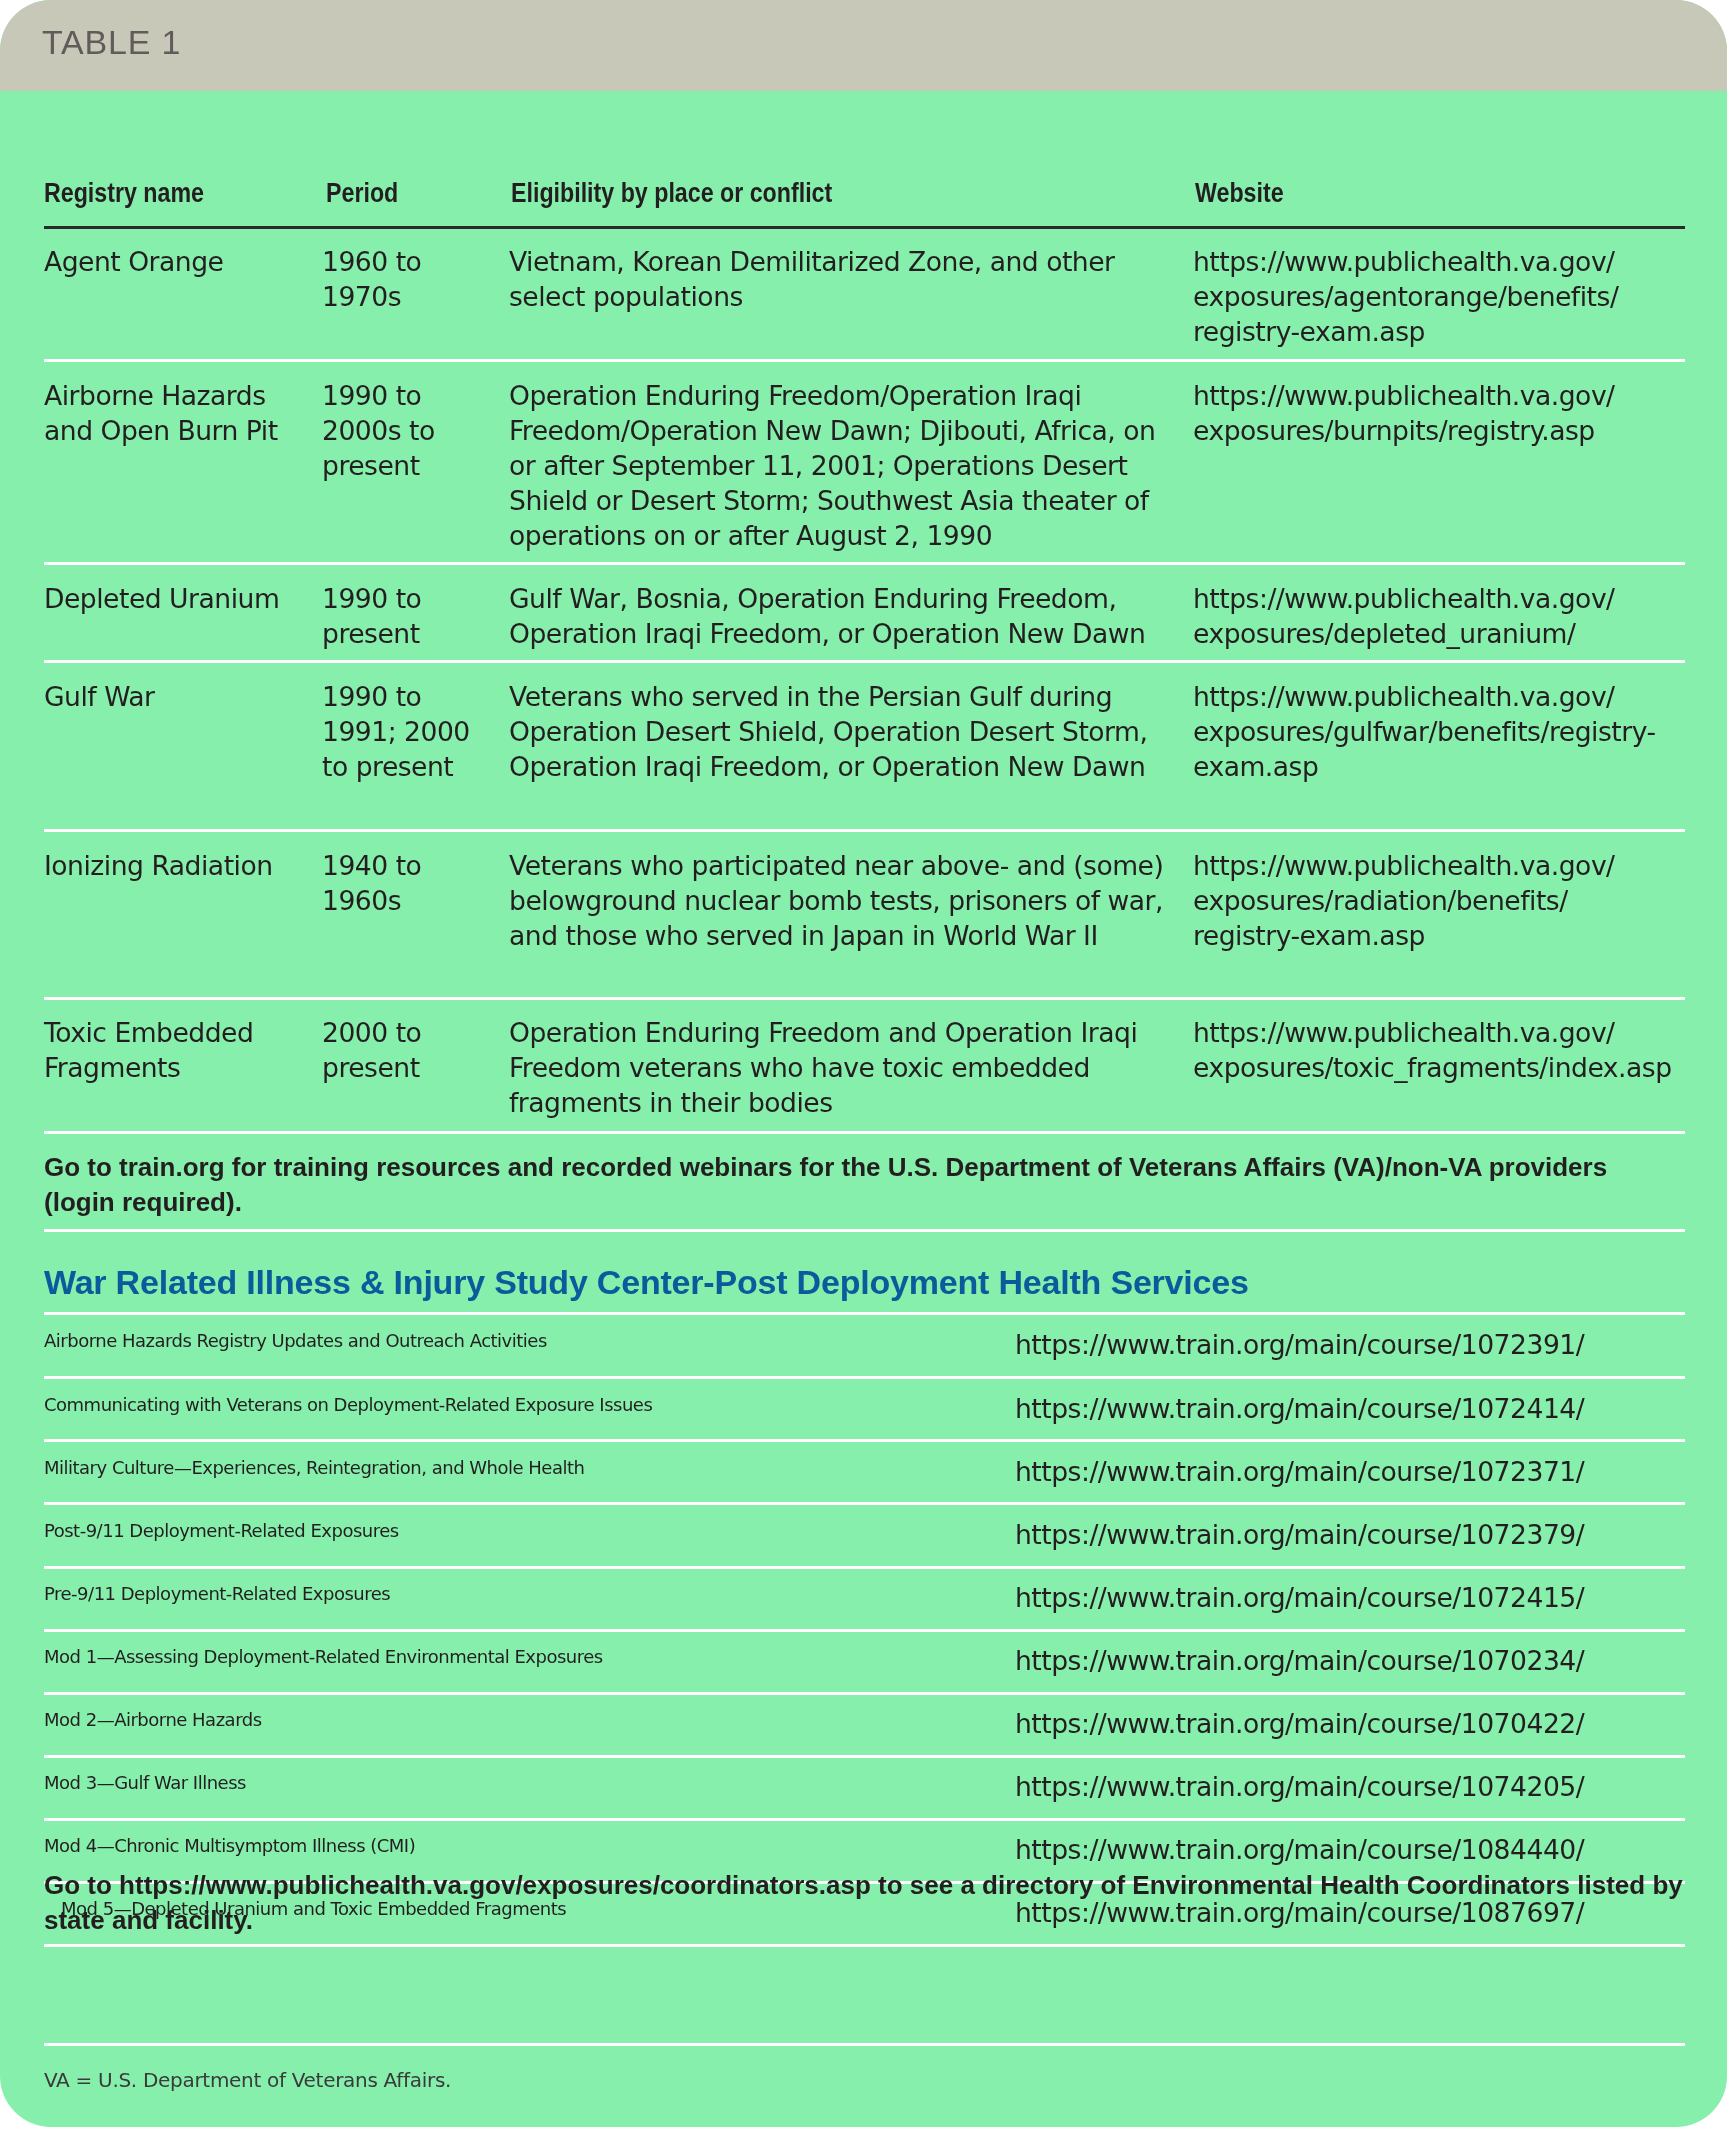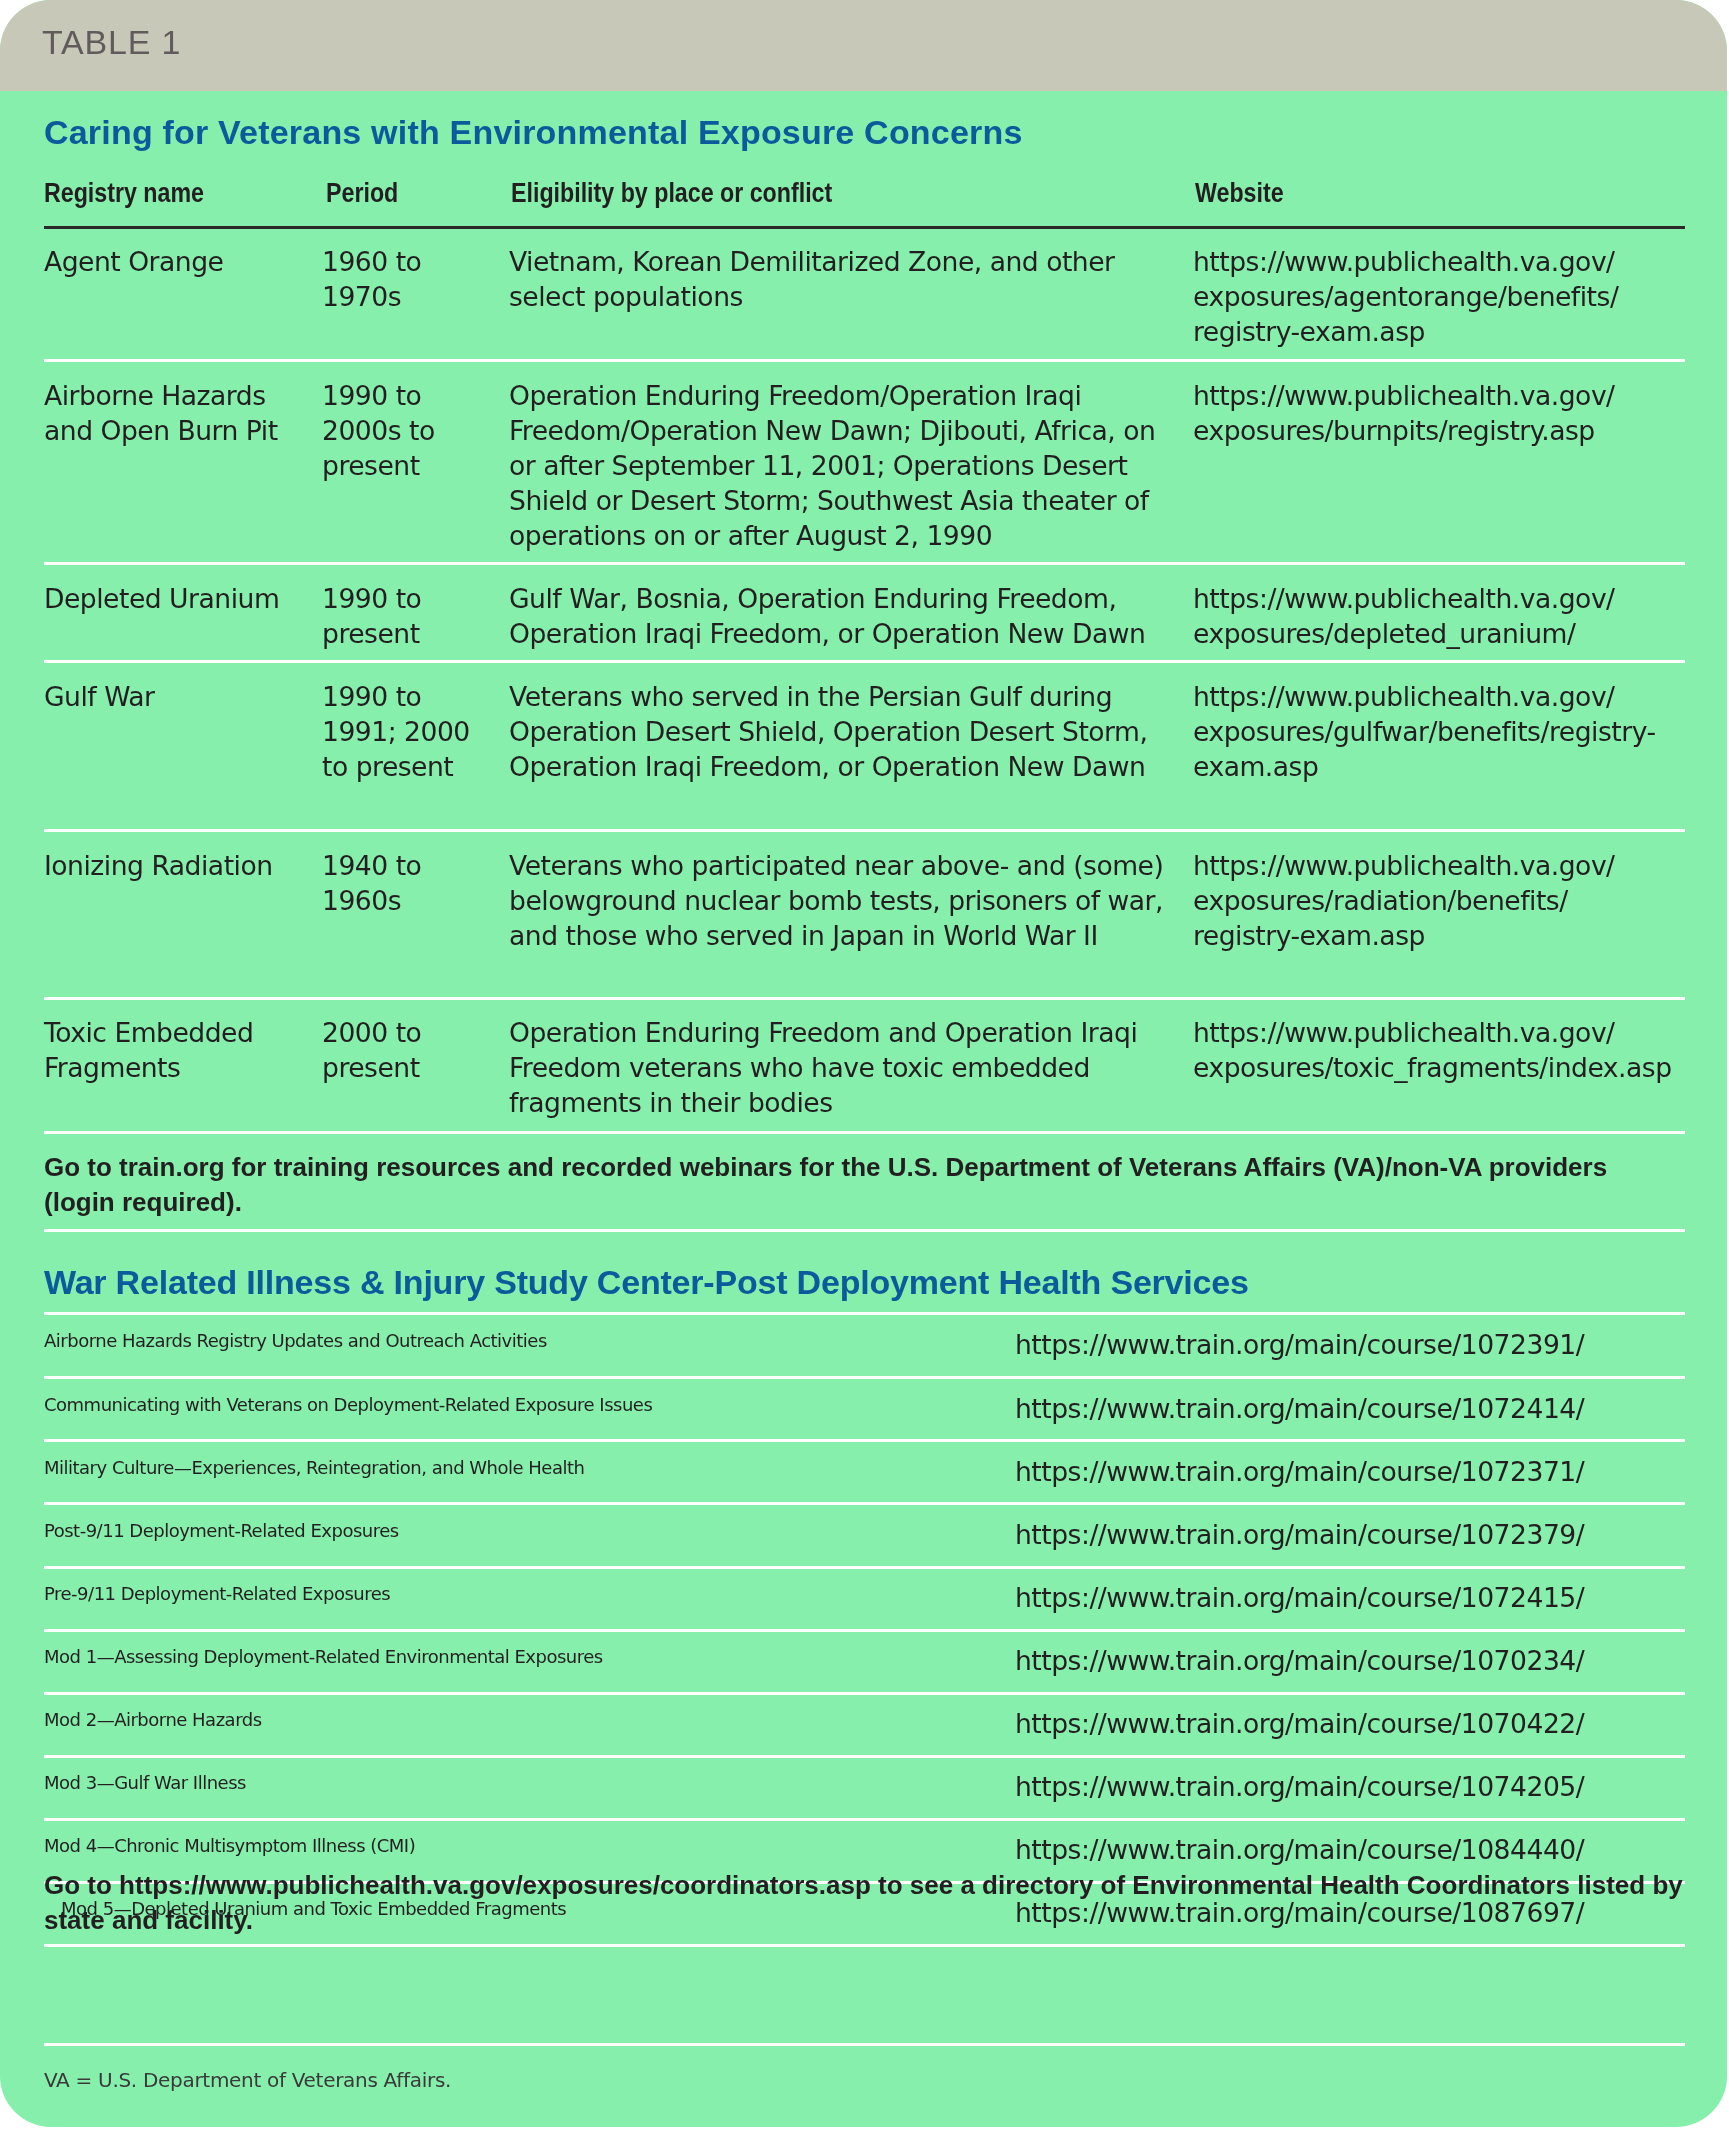--- a/index.html
+++ b/index.html
@@ -62,21 +62,20 @@
   }
 </style>
 </head>
 <body>
 
 <div class="card">
   <div class="band">
     <div class="band-label">TABLE 1</div>
   </div>
 
-  <div class="sec-title t1">Caring for Veterans with Environmental Exposure Concerns</div>
 
   <div class="th" style="left:44px">Registry name</div>
   <div class="th" style="left:326px">Period</div>
   <div class="th" style="left:511px">Eligibility by place or conflict</div>
   <div class="th" style="left:1195px">Website</div>
   <div class="rule-dark"></div>
 
   <div>
     <div class="cell c-name" style="top:244px">Agent Orange</div>
     <div class="cell c-period" style="top:244px;width:118px">1960 to 1970s</div>

